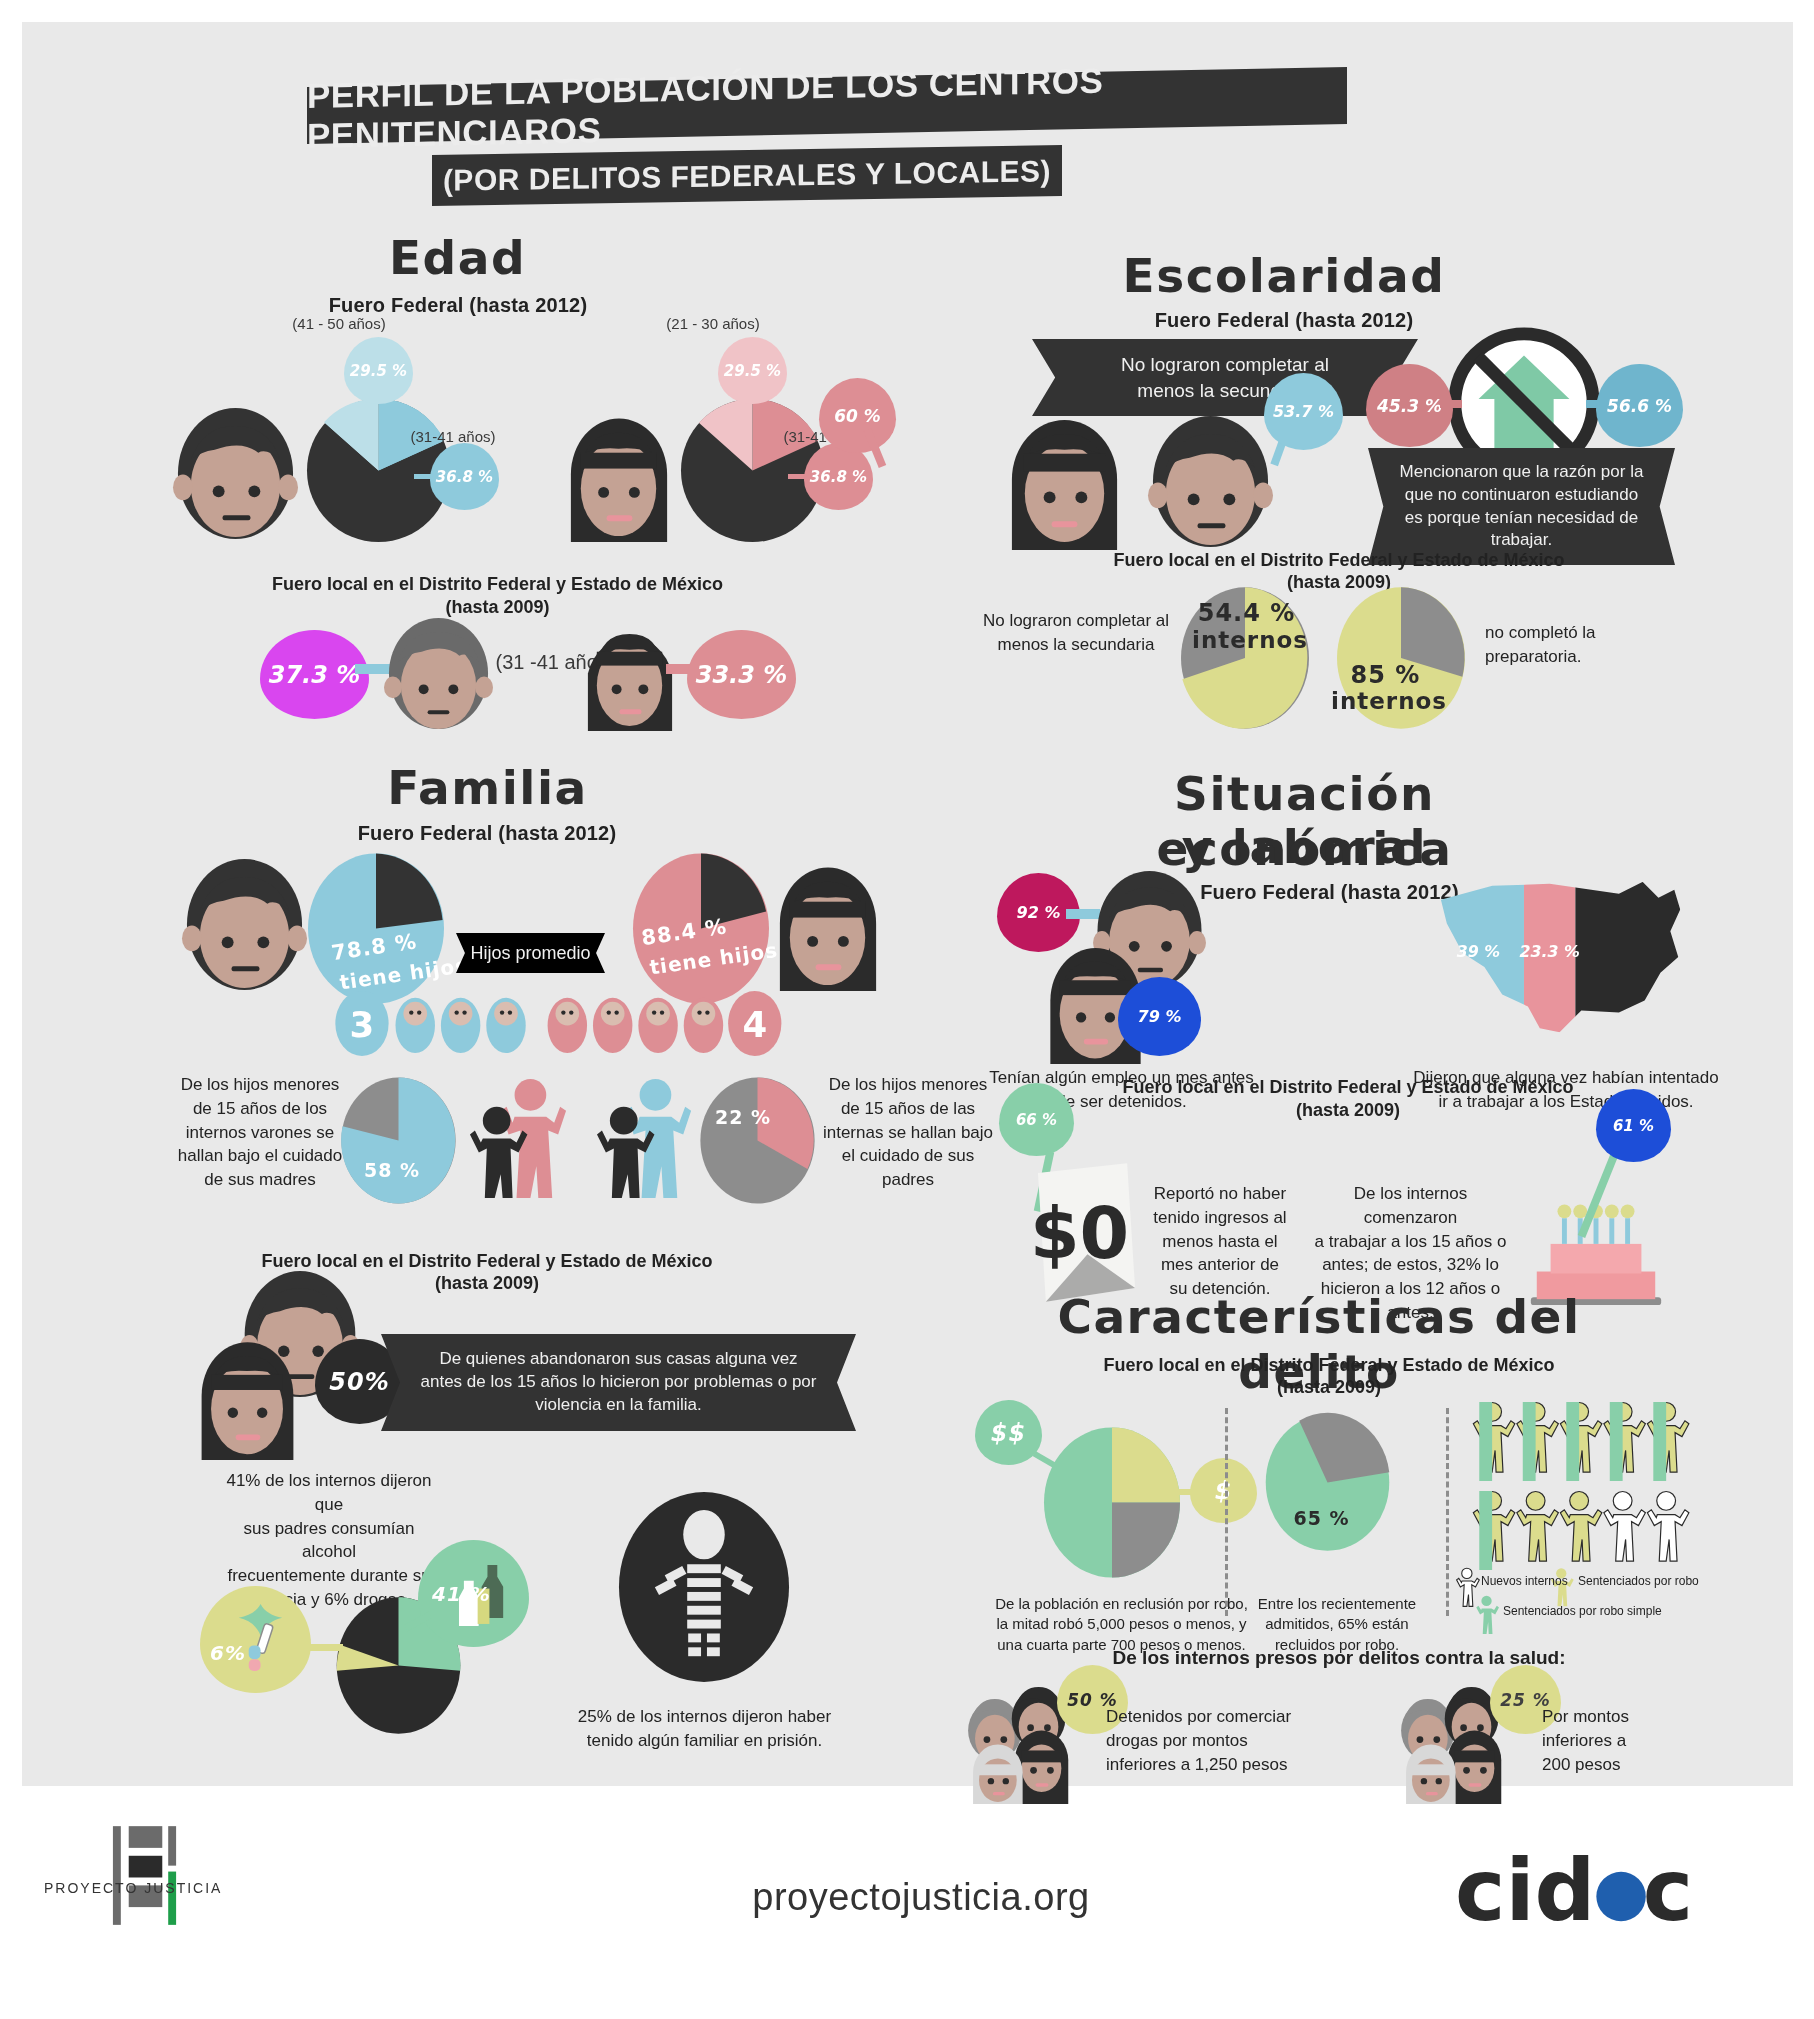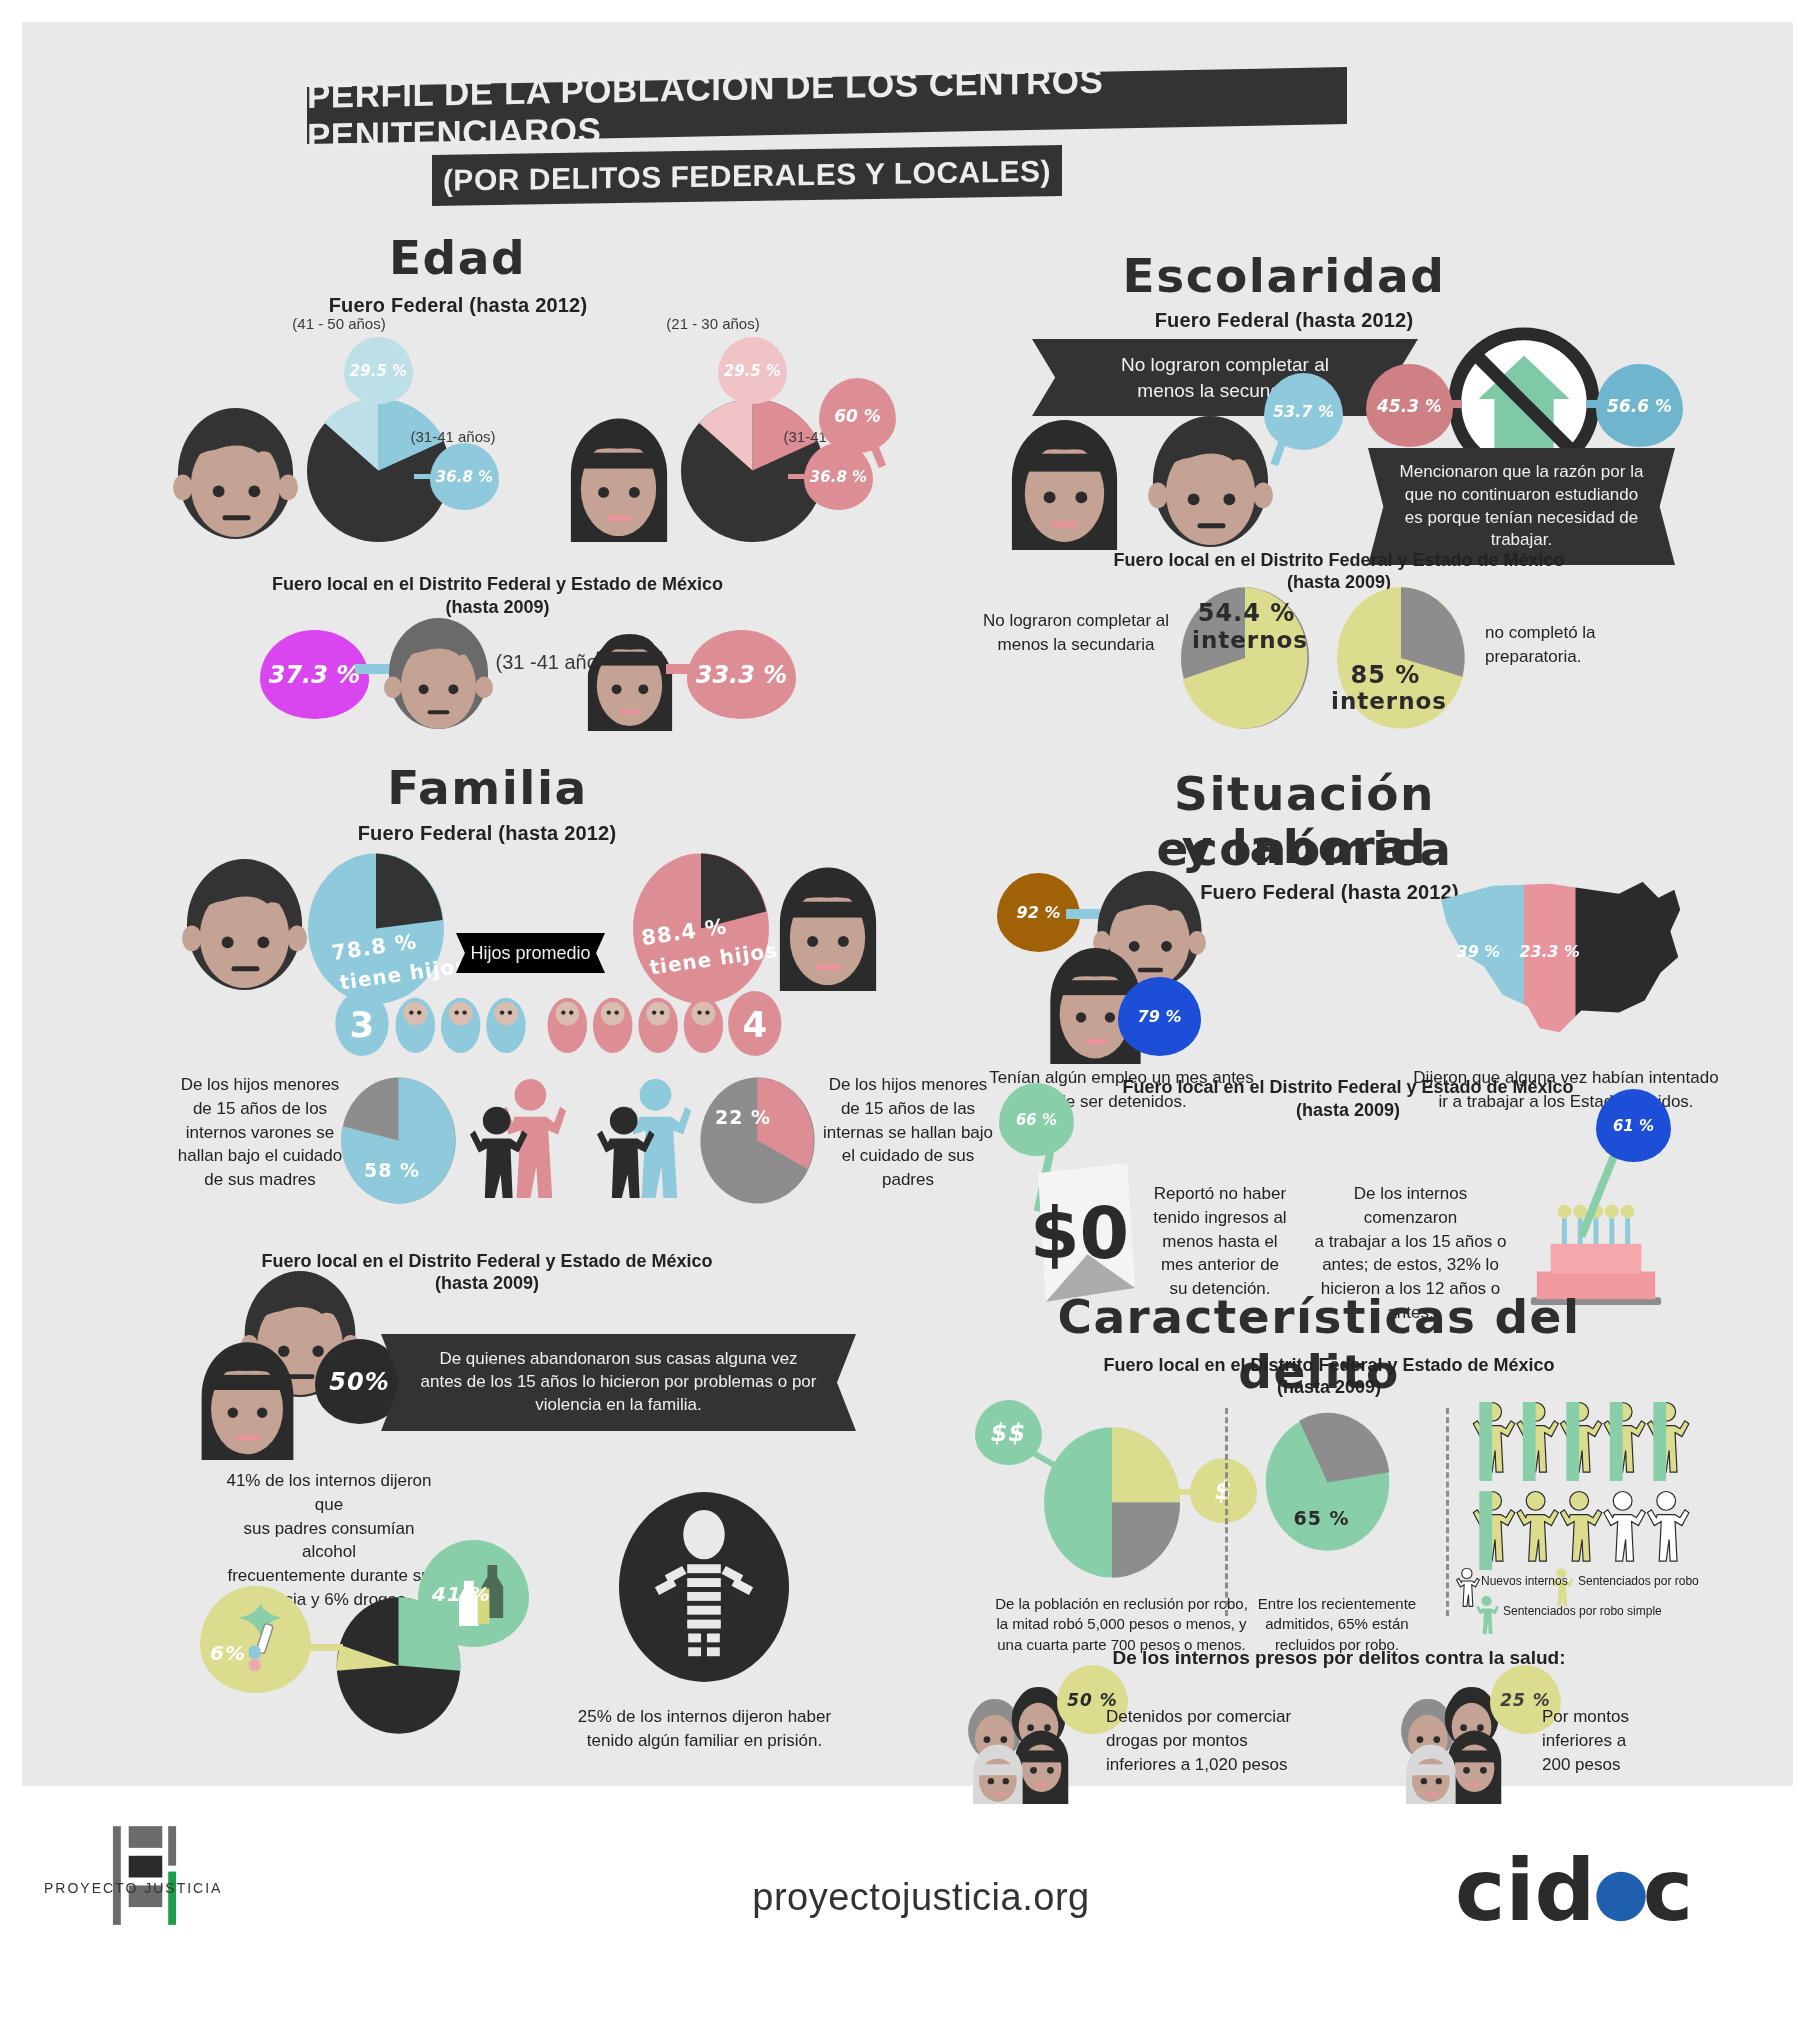--- a/index.html
+++ b/index.html
@@ -454,21 +454,21 @@
     </svg>
     <div class="abs body-txt ctr" style="left:554px;top:1683px;width:257px;">
       <div>25% de los internos dijeron haber</div>
       <div>tenido algún familiar en prisión.</div>
     </div>
 
     <div class="abs ctr sec-title hand" style="left:1030px;top:797px;width:505px;">y laboral</div>
     <div class="abs ctr sec-title hand" style="left:1030px;top:744px;width:505px;">Situación económica</div>
     <div class="abs ctr sec-sub" style="left:1139px;top:859px;width:337px;">Fuero Federal (hasta 2012)</div>
 
-    <div class="bub" style="left:975px;top:851px;width:83px;height:79px;background:#a16207;">
+    <div class="bub" style="left:975px;top:851px;width:83px;height:79px;background:#be185d;">
       <span style="font-size:16px;">92 %</span>
     </div>
     <div class="connector" style="left:1044px;top:887px;width:34px;height:10px;"></div>
     <svg class="abs" style="left:1069px;top:849px;" width="117" height="121" viewBox="0 0 130 135">
       <ellipse cx="65" cy="66" rx="58" ry="66" fill="#333333"></ellipse>
       <ellipse cx="65" cy="78" rx="45" ry="52" fill="#c4a294"></ellipse>
       <ellipse cx="12" cy="80" rx="10" ry="13" fill="#c4a294"></ellipse>
       <ellipse cx="118" cy="80" rx="10" ry="13" fill="#c4a294"></ellipse>
       <path d="M20 52 Q32 18 65 18 Q98 18 110 52 Q96 40 88 45 Q72 32 44 42 Q30 44 20 52Z" fill="#333333"></path>
       <circle cx="48" cy="84" r="6" fill="#2b2b2b"></circle>
@@ -705,21 +705,21 @@
           <circle cx="41" cy="97" r="3.2" fill="#2b2b2b"></circle>
         <rect x="28" y="108" width="12" height="3.2" rx="1.6" fill="#e8949c"></rect>
         </g>
     </svg>
     <div class="bub" style="left:1035px;top:1643px;width:71px;height:69px;background:#dbdc8d;">
       <span class="hand" style="font-size:17px;color:#2b2b2b;">50 %</span>
     </div>
     <div class="abs body-txt" style="left:1084px;top:1683px;width:238px;">
       <div>Detenidos por comerciar</div>
       <div>drogas por montos</div>
-      <div>inferiores a 1,020 pesos</div>
+      <div>inferiores a 1,250 pesos</div>
     </div>
 
     <svg class="abs" style="left:1376px;top:1663px;" width="149" height="119" viewBox="0 0 150 120">
       <g>
           <ellipse cx="30" cy="46" rx="27" ry="30" fill="#8d8d8d"></ellipse>
           <ellipse cx="30" cy="54" rx="20" ry="24" fill="#c4a294"></ellipse>
         <path d="M6 36 Q12 14 30 14 Q48 14 54 36 Q44 28 38 31 Q28 22 14 28 Q10 30 6 36Z" fill="#8d8d8d"></path>
         <circle cx="22" cy="55" r="3.4" fill="#2b2b2b"></circle>
           <circle cx="39" cy="55" r="3.4" fill="#2b2b2b"></circle>
         <rect x="24" y="70" width="13" height="3" rx="1.5" fill="#2b2b2b"></rect>

